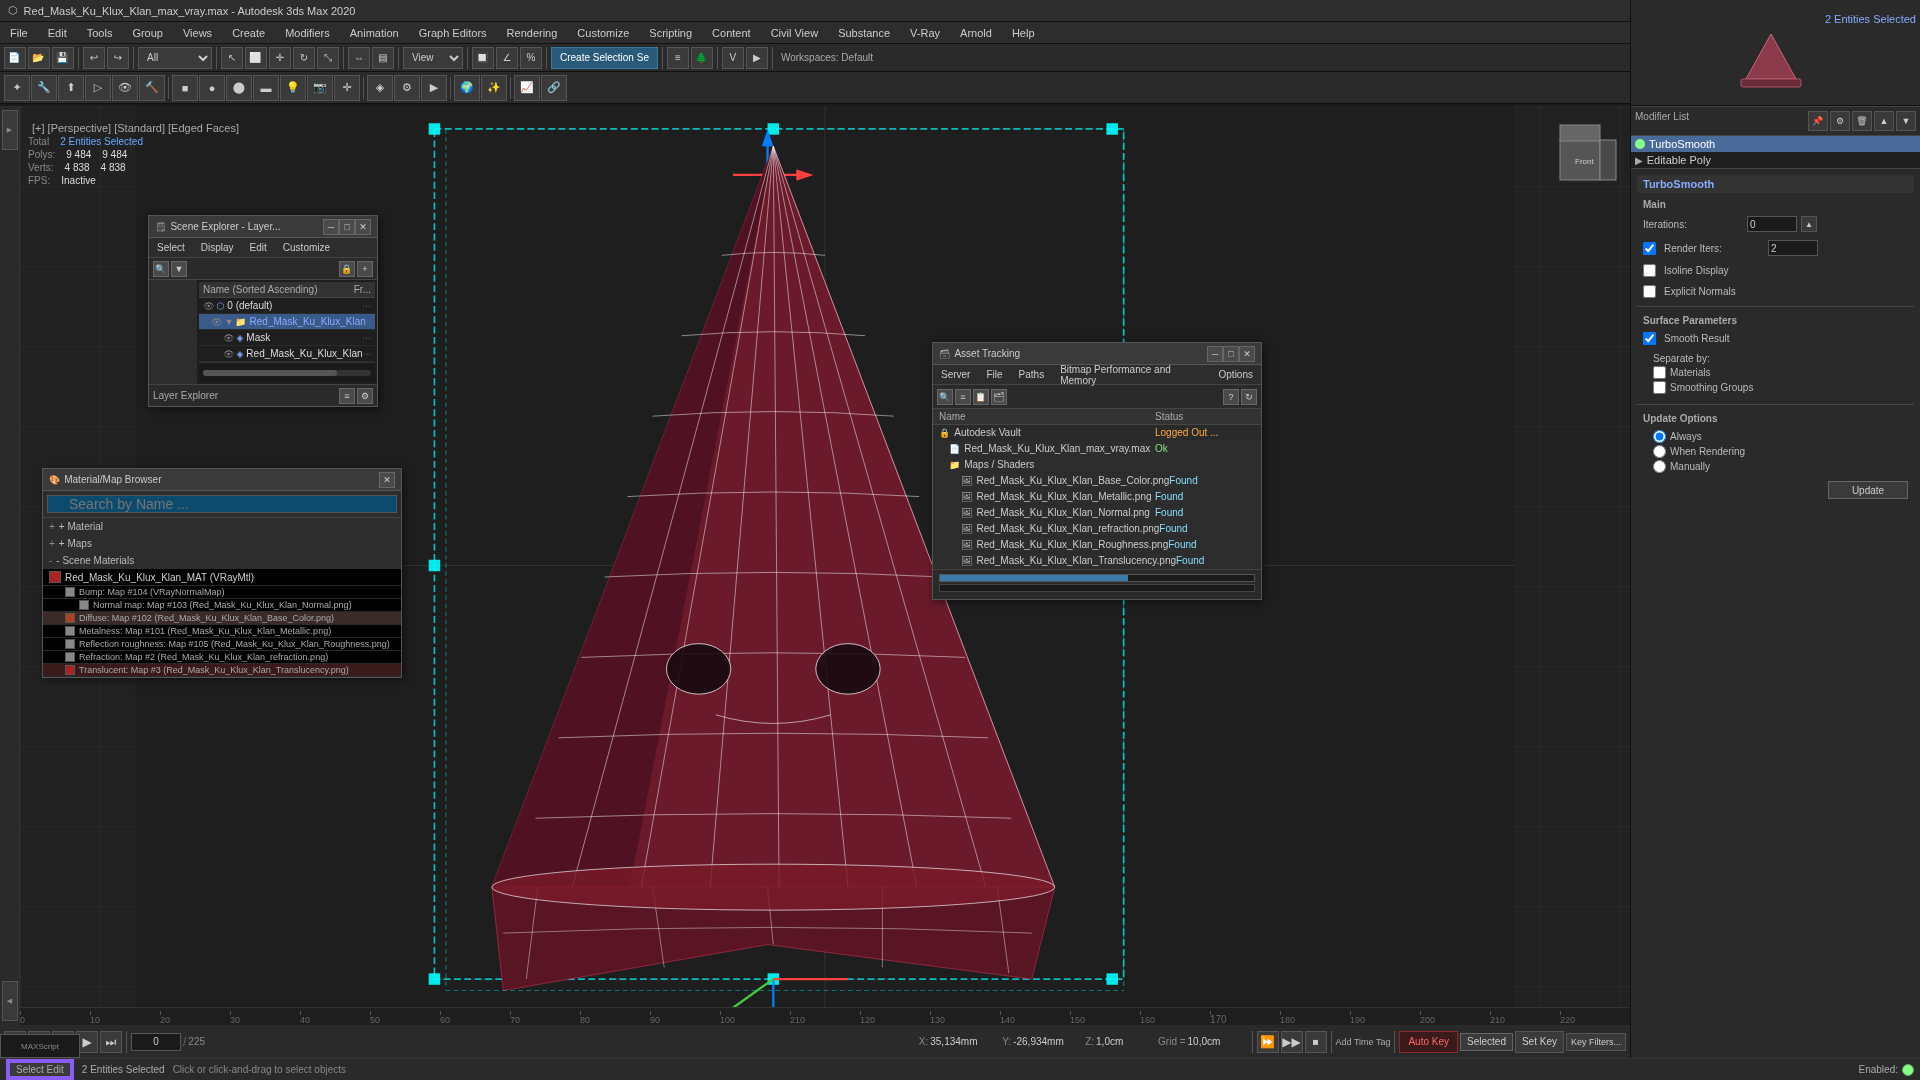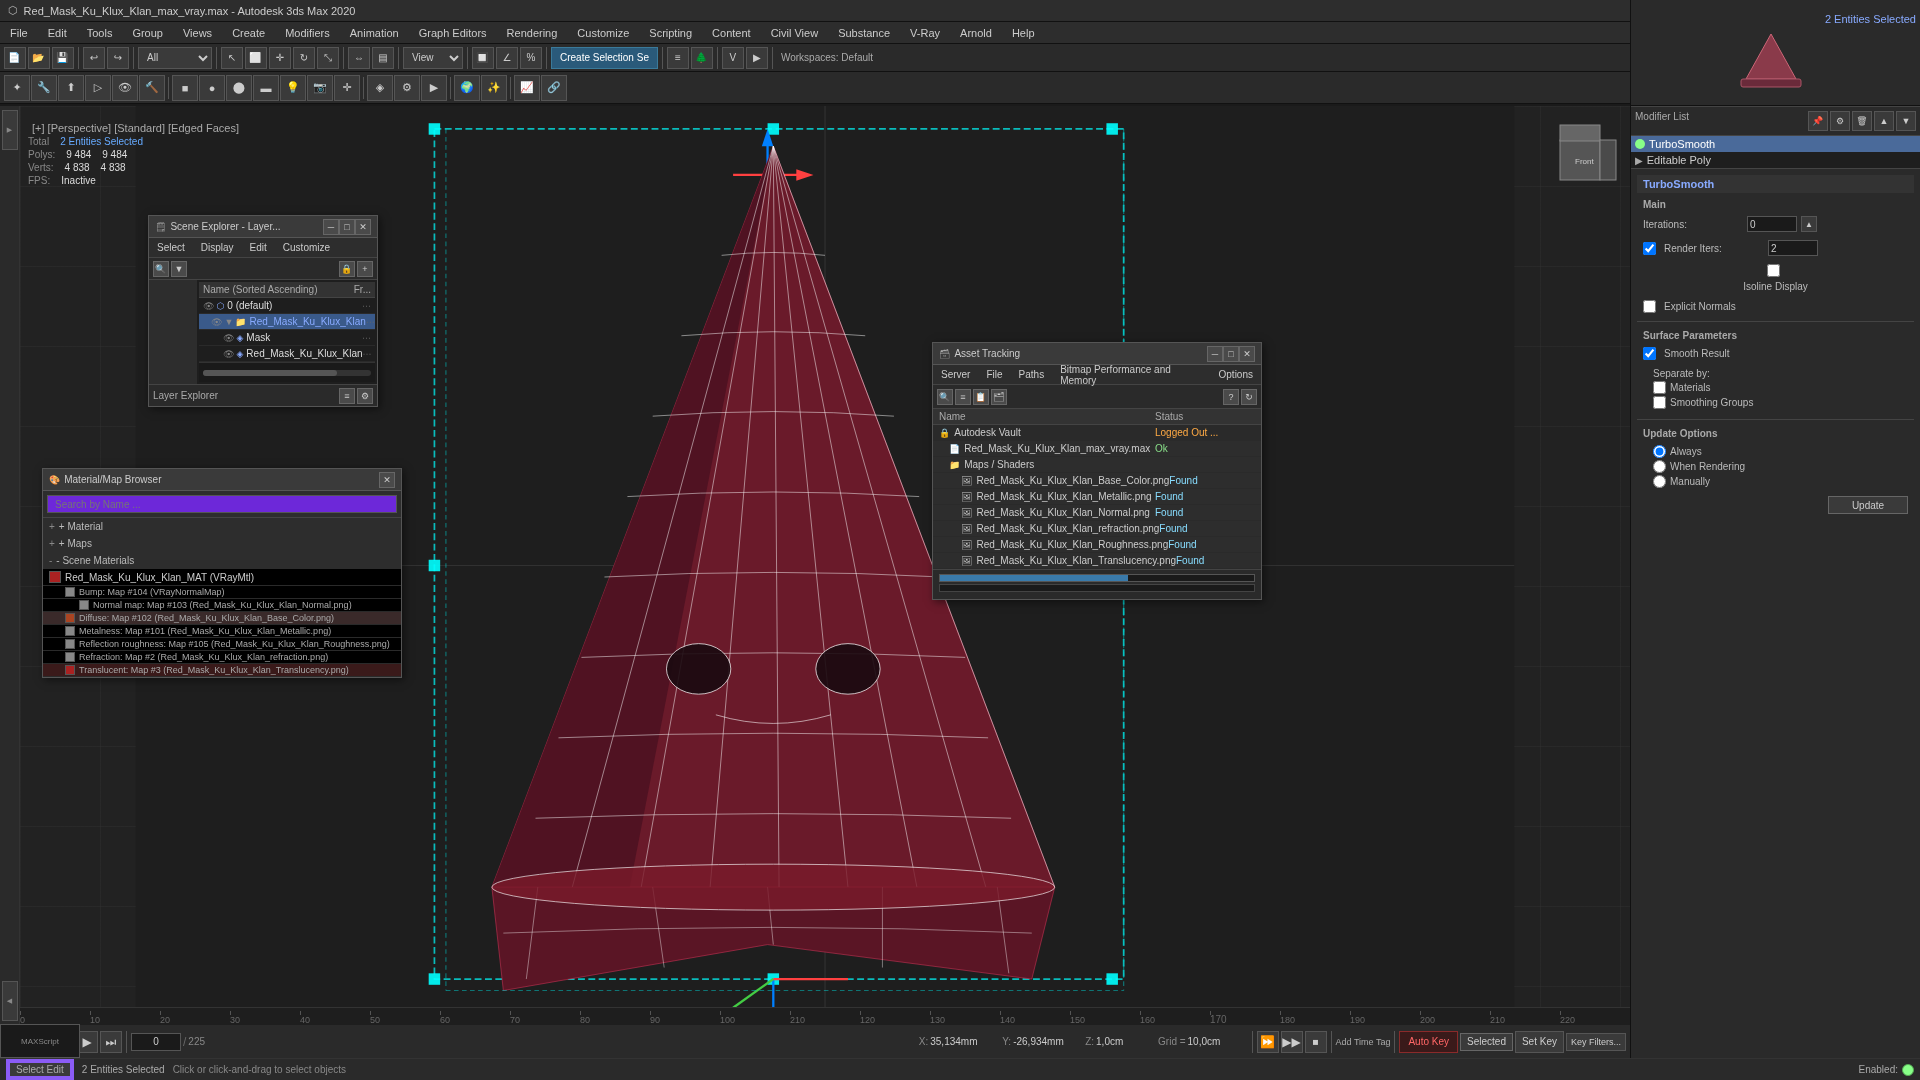--- a/index.html
+++ b/index.html
@@ -390,25 +390,25 @@
       box-shadow: 2px 2px 8px rgba(0,0,0,0.5);
     }
 
     .mat-search {
       padding: 4px;
       border-bottom: 1px solid #444;
     }
     .mat-search-input {
       width: 100%;
       height: 18px;
-      background: #6d28d9;
+      background: #0c4a6e;
       border: 1px solid #555;
       color: #aaa;
-      font-size: 10px;
-      padding: 0 7px;
+      font-size: 14px;
+      padding: 0 21px;
     }
 
     .mat-section-header {
       display: flex;
       align-items: center;
       padding: 3px 6px;
       cursor: pointer;
       background: #2d2d2d;
       font-size: 10px;
       color: #bbb;
@@ -621,21 +621,21 @@
       padding: 0 4px;
       cursor: pointer;
     }
 
     
     #maxscript-bar {
       position: absolute;
       bottom: 22px;
       left: 0;
       width: 80px;
-      height: 34px;
+      height: 24px;
       background: #1a1a1a;
       border: 1px solid #555;
       display: flex;
       align-items: center;
       justify-content: center;
       font-size: 9px;
       color: #888;
       cursor: pointer;
       z-index: 10;
     }
@@ -941,21 +941,21 @@
       <input class="param-input" type="text" value="0" style="">
       <button style="width:16px;height:16px;background:#3a3a3a;border:1px solid #555;color:#ccc;font-size:8px;cursor:pointer;">▲</button>
     </div>
 
     <div class="param-row" style="padding:2px 6px;">
       <input type="checkbox" class="param-checkbox" checked="" style="">
       <span class="param-label">Render Iters:</span>
       <input class="param-input" type="text" value="2" style="">
     </div>
 
-    <div class="param-row" style="padding:2px 6px;flex-direction:column;">
+    <div class="param-row" style="padding:2px 6px;">
       <input type="checkbox" class="param-checkbox" style="">
       <span class="checkbox-label">Isoline Display</span>
     </div>
 
     <div class="param-row" style="padding:2px 6px;">
       <input type="checkbox" class="param-checkbox" style="">
       <span class="checkbox-label">Explicit Normals</span>
     </div>
 
     <div class="section-divider"></div>

